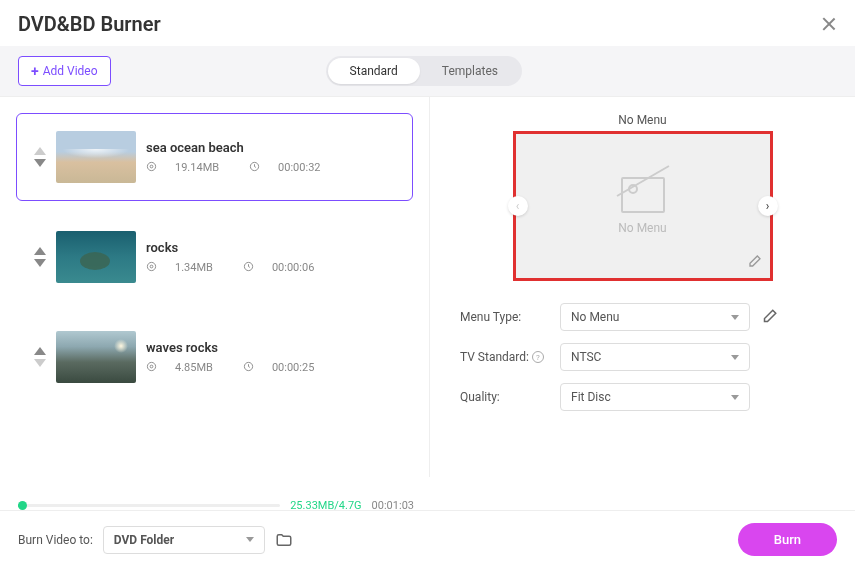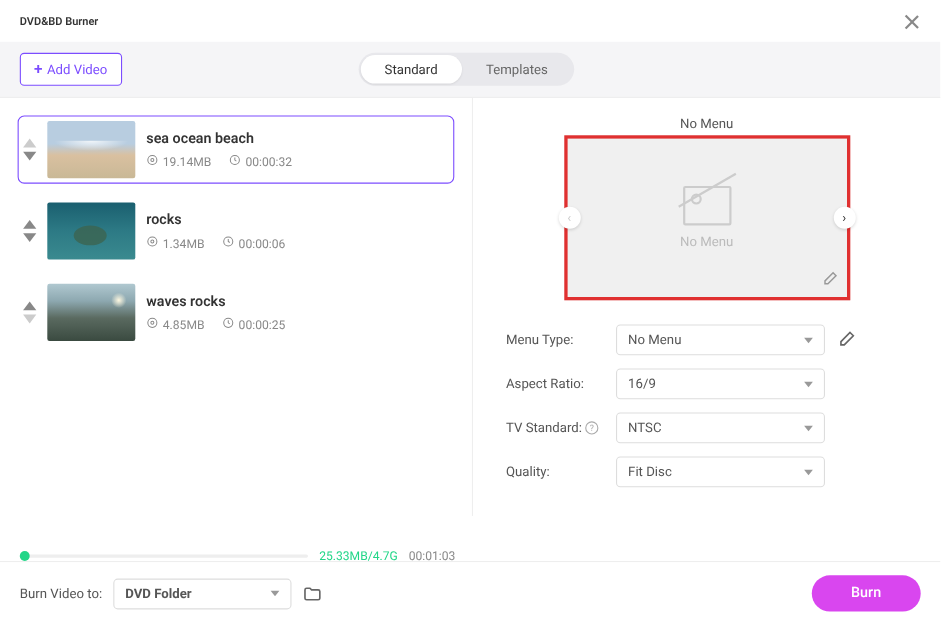--- a/index.html
+++ b/index.html
@@ -1,49 +1,49 @@
 <!DOCTYPE html>
 <html><head>
 <meta charset="utf-8">
 <style>
 * { margin:0; padding:0; box-sizing:border-box; font-family:-apple-system,BlinkMacSystemFont,"Segoe UI",Roboto,sans-serif; }
 body { background:#fff; width:855px; height:568px; overflow:hidden; position:relative; }
 .header { display:flex; align-items:center; justify-content:space-between; padding:12px 18px 10px; }
-.title { font-size:10px; font-weight:600; color:#333; }
+.title { font-size:20px; font-weight:600; color:#333; }
 .close-icon { width:16px; height:16px; cursor:pointer; position:relative; }
 .close-icon::before,.close-icon::after { content:""; position:absolute; left:7px; top:0; width:1.5px; height:16px; background:#888; }
 .close-icon::before { transform:rotate(45deg); }
 .close-icon::after { transform:rotate(-45deg); }
 .topbar { background:#f5f5f7; padding:10px 18px; display:flex; align-items:center; border-bottom:1px solid #eee; }
 .add-btn { border:1px solid #7c4dff; color:#7c4dff; background:#fff; padding:6px 12px; border-radius:4px; font-size:12px; cursor:pointer; display:flex; align-items:center; gap:4px; }
 .add-btn .plus { font-size:14px; font-weight:600; }
 .tabs { margin:0 auto; display:flex; background:#e8e8ec; border-radius:20px; padding:2px; }
 .tab { padding:6px 22px; border-radius:18px; font-size:12px; color:#666; cursor:pointer; }
 .tab.active { background:#fff; color:#333; box-shadow:0 1px 2px rgba(0,0,0,0.08); }
 .spacer40 { width:100px; }
 .main { display:flex; height:380px; }
 .left { width:430px; padding:16px; border-right:1px solid #eee; overflow:auto; }
-.vitem { display:flex; align-items:center; gap:10px; padding:4px; border-radius:6px; margin-bottom:12px; border:1px solid transparent; }
+.vitem { display:flex; align-items:center; gap:10px; padding:17px; border-radius:6px; margin-bottom:12px; border:1px solid transparent; }
 .vitem.sel { border:1px solid #7c4dff; }
 .arrows { display:flex; flex-direction:column; gap:4px; }
 .arr { width:0; height:0; border-left:6px solid transparent; border-right:6px solid transparent; cursor:pointer; }
 .arr.up { border-bottom:8px solid #ccc; }
 .arr.down { border-top:8px solid #ccc; }
 .arr.dark.up { border-bottom-color:#888; }
 .arr.dark.down { border-top-color:#888; }
 .thumb { width:80px; height:52px; border-radius:2px; background:#888; position:relative; overflow:hidden; }
 .thumb.beach { background:linear-gradient(180deg,#b8cde0 0%,#b8cde0 40%,#d9c0a0 60%,#c9b896 100%); }
 .thumb.beach::after { content:""; position:absolute; left:0; top:35%; width:100%; height:25%; background:radial-gradient(ellipse 60% 100% at 50% 0%,rgba(255,255,255,0.8),transparent 70%); }
 .thumb.turtle { background:linear-gradient(180deg,#1a5f6f 0%,#2d7a85 50%,#3a8a8f 100%); }
 .thumb.turtle::after { content:""; position:absolute; left:30%; top:40%; width:30px; height:18px; background:rgba(60,100,80,0.8); border-radius:50%; }
 .thumb.waves { background:linear-gradient(180deg,#b0c8d0 0%,#8da8b0 30%,#5a6a60 60%,#3a4a40 100%); }
 .thumb.waves::before { content:""; position:absolute; right:8px; top:8px; width:14px; height:14px; background:radial-gradient(circle,#fff8e0,transparent 70%); border-radius:50%; }
 .vinfo { flex:1; }
 .vname { font-size:13px; font-weight:600; color:#333; margin-bottom:6px; }
-.vmeta { font-size:11px; color:#888; display:flex; gap:16px; align-items:flex-end; }
+.vmeta { font-size:11px; color:#888; display:flex; gap:30px; align-items:center; }
 .vmeta svg { width:11px; height:11px; }
 .right { flex:1; padding:16px 30px; }
 .preview-title { text-align:center; font-size:12px; color:#555; margin-bottom:4px; }
 .preview-box { border:3px solid #e03030; width:260px; height:150px; margin:0 auto 22px; position:relative; background:#f0f0f0; display:flex; flex-direction:column; align-items:center; justify-content:center; }
 .img-icon { width:44px; height:36px; border:2px solid #ccc; border-radius:2px; position:relative; margin-bottom:8px; }
 .img-icon::before { content:""; position:absolute; left:5px; top:5px; width:6px; height:6px; border:2px solid #ccc; border-radius:50%; }
 .img-icon::after { content:""; position:absolute; left:-6px; top:-6px; width:60px; height:2px; background:#ccc; transform:rotate(-30deg); transform-origin:left center; top:50%; }
 .nomenu-text { font-size:12px; color:#bbb; }
 .nav-chev { position:absolute; top:50%; transform:translateY(-50%); width:20px; height:20px; background:#fff; border-radius:50%; box-shadow:0 1px 3px rgba(0,0,0,0.15); display:flex; align-items:center; justify-content:center; cursor:pointer; font-size:12px; color:#666; }
 .nav-chev.l { left:-8px; color:#ccc; }
@@ -178,27 +178,20 @@
       <div class="flabel">Menu Type:</div>
       <div class="fselect">
         <span>No Menu</span>
         <span class="chev-dn"></span>
       </div>
       <svg class="pen-ic" viewBox="0 0 24 24" fill="none" stroke="currentColor" stroke-width="2">
           <path d="M17 3l4 4-11 11H6v-4L17 3z"></path>
         </svg>
     </div>
     <div class="frow">
-      <div class="flabel">Aspect Ratio:</div>
-      <div class="fselect">
-        <span>16/9</span>
-        <span class="chev-dn"></span>
-      </div>
-    </div>
-    <div class="frow">
       <div class="flabel">
         <span>TV Standard:</span>
         <span class="help-ic">?</span>
       </div>
       <div class="fselect">
         <span>NTSC</span>
         <span class="chev-dn"></span>
       </div>
     </div>
     <div class="frow">

